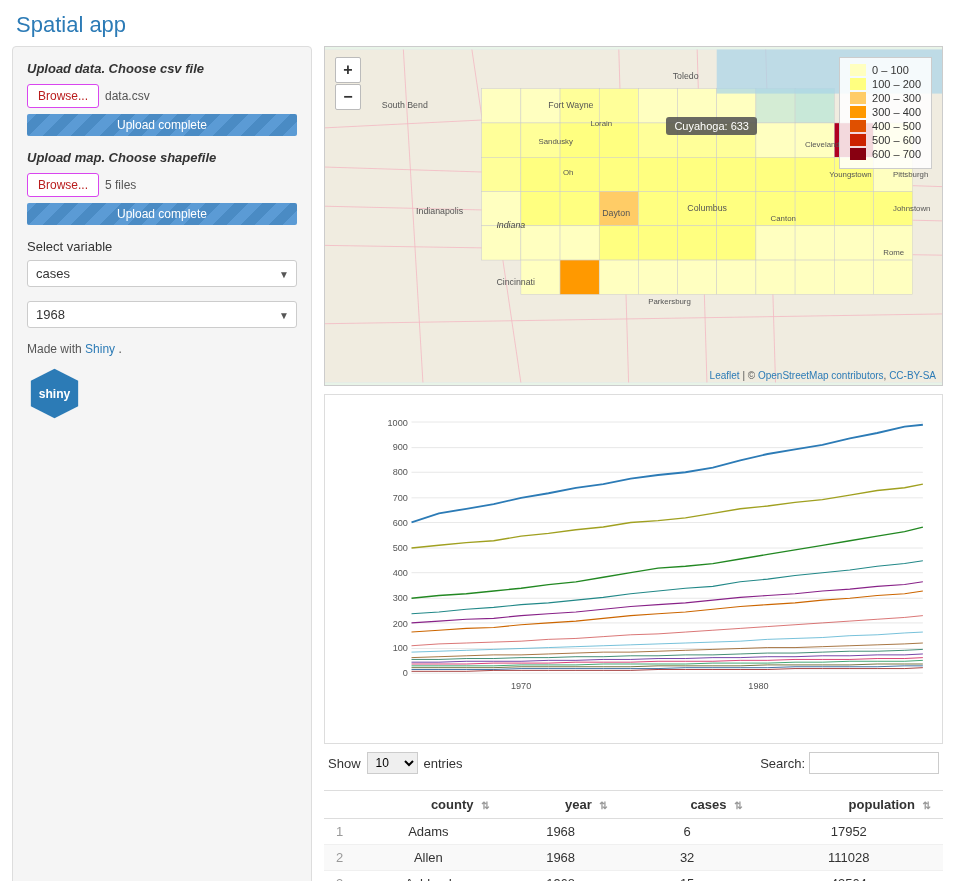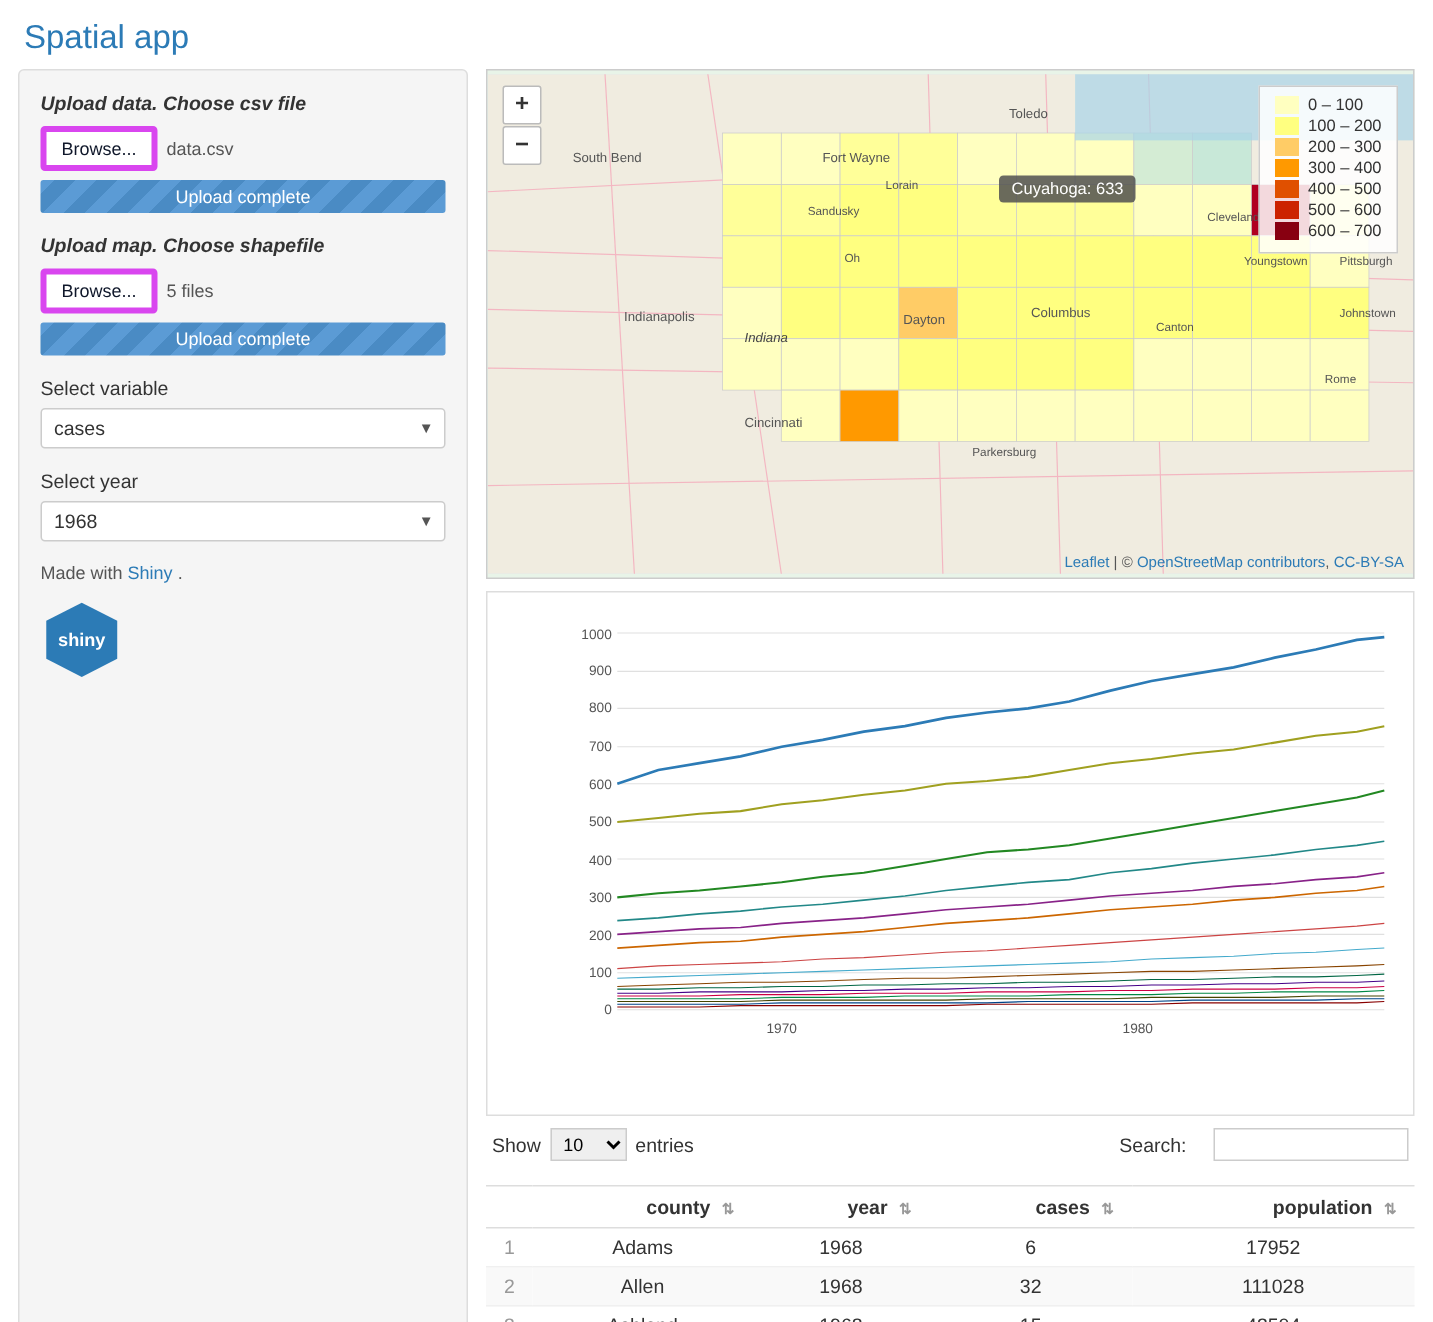--- a/index.html
+++ b/index.html
@@ -38,26 +38,26 @@
 
     .file-input-row {
       display: flex;
       align-items: center;
       gap: 6px;
       margin-bottom: 6px;
     }
 
     .browse-btn {
       background: #fff;
-      border: 4px solid #d946ef;
+      border: 1px solid #d946ef;
       border-radius: 3px;
       padding: 4px 10px;
       font-size: 12px;
       cursor: pointer;
-      color: #0f172a;
+      color: #b91c1c;
     }
 
     .file-name {
       font-size: 12px;
       color: #555;
       text-align: center;
     }
 
     .upload-complete-bar {
       background: repeating-linear-gradient(
@@ -257,21 +257,21 @@
 
     .show-entries select {
       padding: 2px 4px;
       border: 1px solid #ccc;
       font-size: 12px;
     }
 
     .search-box {
       display: flex;
       align-items: center;
-      gap: 18px;
+      gap: 4px;
       font-size: 13px;
     }
 
     .search-box input {
       border: 1px solid #ccc;
       padding: 3px 6px;
       font-size: 12px;
       width: 130px;
     }
 
@@ -347,21 +347,20 @@
       <div class="select-wrapper">
         <select>
           <option value="cases">cases</option>
           <option value="population">population</option>
         </select>
         <span class="select-arrow">▼</span>
       </div>
     </div>
 
     <div>
-      <div class="select-label">Select year</div>
       <div class="select-wrapper">
         <select>
           <option value="1965">1965</option>
           <option value="1966">1966</option>
           <option value="1967">1967</option>
           <option value="1968" selected="">1968</option>
           <option value="1969">1969</option>
           <option value="1970">1970</option>
         </select>
         <span class="select-arrow">▼</span>

